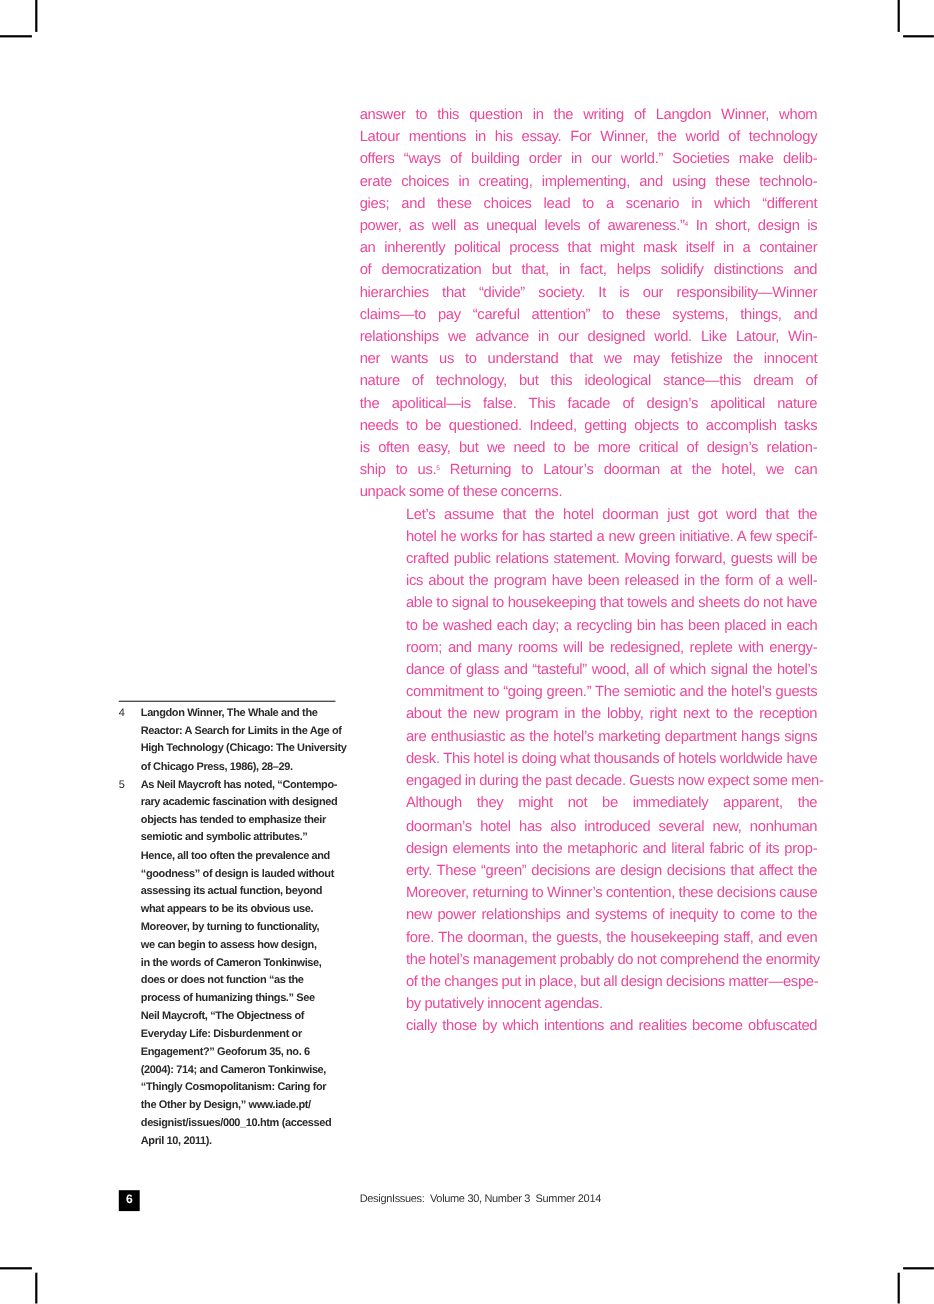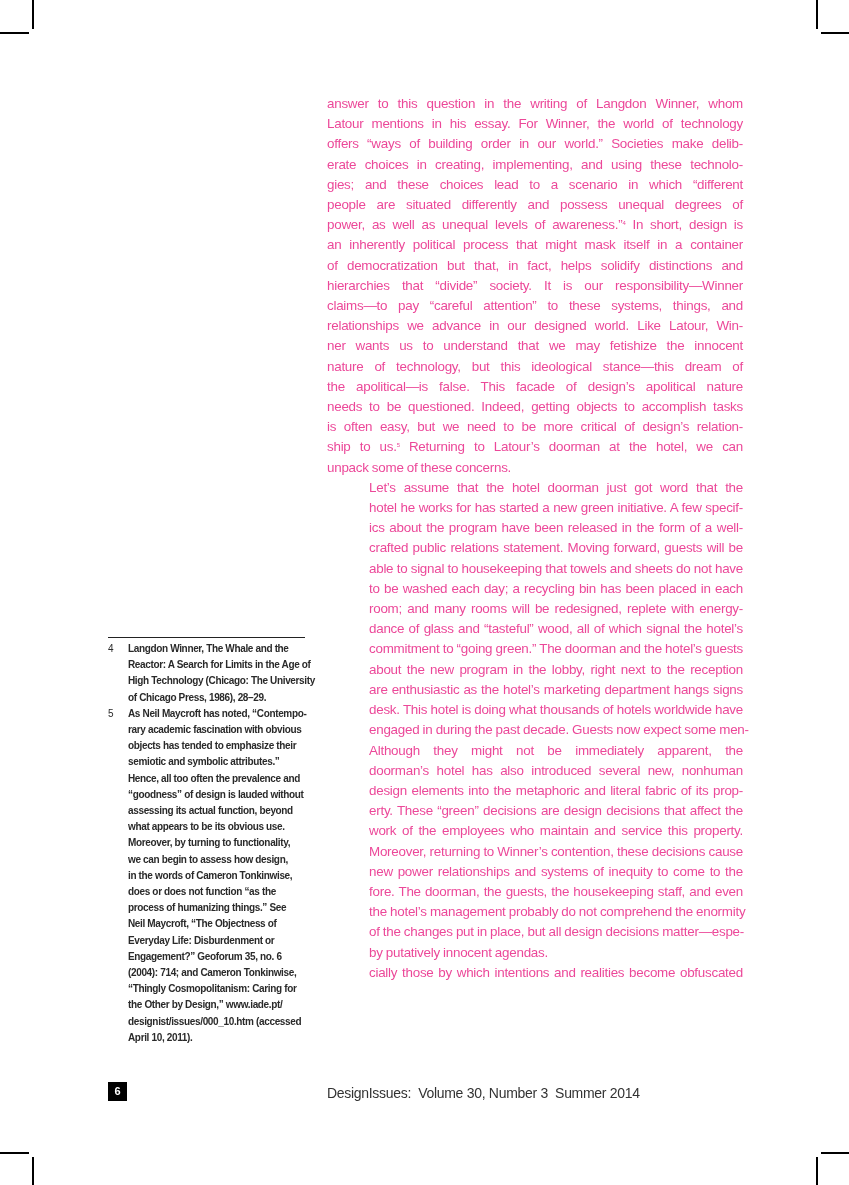--- a/index.html
+++ b/index.html
@@ -39,21 +39,21 @@
     
     .page-badge {
       position: absolute; left: 108px; top: 1082px; width: 19px; height: 19px;
       background: #000; color: #fff;
       font-family: "Liberation Sans", "DejaVu Sans", sans-serif; font-weight: bold;
       font-size: 11px; line-height: 19px; text-align: center;
     }
     .running-footer {
       position: absolute; left: 327px; top: 1085px;
       font-family: "Liberation Sans", "DejaVu Sans", sans-serif;
-      font-size: 14px; color: #333; letter-spacing: -0.3px; white-space: pre;
+      font-size: 10px; color: #333; letter-spacing: -0.3px; white-space: pre;
     }
   </style>
 </head>
 <body>
 
 <div class="crop v" style="left:32px; top:0;"></div>
 <div class="crop h" style="left:0; top:32px;"></div>
 <div class="crop v" style="left:816px; top:0;"></div>
 <div class="crop h" style="left:821px; top:32px;"></div>
 <div class="crop v" style="left:32px; top:1157px;"></div>
@@ -61,56 +61,54 @@
 <div class="crop v" style="left:816px; top:1157px;"></div>
 <div class="crop h" style="left:821px; top:1152px;"></div>
 
 <div class="main-col" id="main-col">
     <p>
       <span class="line">answer to this question in the writing of Langdon Winner, whom</span>
       <span class="line">Latour mentions in his essay. For Winner, the world of technology</span>
       <span class="line">offers “ways of building order in our world.” Societies make delib-</span>
       <span class="line">erate choices in creating, implementing, and using these technolo-</span>
       <span class="line">gies; and these choices lead to a scenario in which “different</span>
-      <span class="line">people are situated differently and possess unequal degrees of</span>
       <span class="line">power, as well as unequal levels of awareness.”<sup class="fn">4</sup> In short, design is</span>
       <span class="line">an inherently political process that might mask itself in a container</span>
       <span class="line">of democratization but that, in fact, helps solidify distinctions and</span>
       <span class="line">hierarchies that “divide” society. It is our responsibility—Winner</span>
       <span class="line">claims—to pay “careful attention” to these systems, things, and</span>
       <span class="line">relationships we advance in our designed world. Like Latour, Win-</span>
       <span class="line">ner wants us to understand that we may fetishize the innocent</span>
       <span class="line">nature of technology, but this ideological stance—this dream of</span>
       <span class="line">the apolitical—is false. This facade of design’s apolitical nature</span>
       <span class="line">needs to be questioned. Indeed, getting objects to accomplish tasks</span>
       <span class="line">is often easy, but we need to be more critical of design’s relation-</span>
       <span class="line">ship to us.<sup class="fn">5</sup> Returning to Latour’s doorman at the hotel, we can</span>
       <span class="line last">unpack some of these concerns.</span>
     </p>
     <p class="indent">
       <span class="line">Let’s assume that the hotel doorman just got word that the</span>
       <span class="line">hotel he works for has started a new green initiative. A few specif-</span>
+      <span class="line">crafted public relations statement. Moving forward, guests will be</span>
       <span class="line">ics about the program have been released in the form of a well-</span>
-      <span class="line">crafted public relations statement. Moving forward, guests will be</span>
       <span class="line">able to signal to housekeeping that towels and sheets do not have</span>
       <span class="line">to be washed each day; a recycling bin has been placed in each</span>
       <span class="line">room; and many rooms will be redesigned, replete with energy-</span>
       <span class="line">dance of glass and “tasteful” wood, all of which signal the hotel’s</span>
-      <span class="line">commitment to “going green.” The doorman and the hotel’s guests</span>
+      <span class="line">commitment to “going green.” The semiotic and the hotel’s guests</span>
       <span class="line">about the new program in the lobby, right next to the reception</span>
       <span class="line">are enthusiastic as the hotel’s marketing department hangs signs</span>
       <span class="line">desk. This hotel is doing what thousands of hotels worldwide have</span>
       <span class="line">engaged in during the past decade. Guests now expect some men-</span>
     </p>
     <p class="indent">
       <span class="line">Although they might not be immediately apparent, the</span>
       <span class="line">doorman’s hotel has also introduced several new, nonhuman</span>
       <span class="line">design elements into the metaphoric and literal fabric of its prop-</span>
       <span class="line">erty. These “green” decisions are design decisions that affect the</span>
-      <span class="line">work of the employees who maintain and service this property.</span>
       <span class="line">Moreover, returning to Winner’s contention, these decisions cause</span>
       <span class="line">new power relationships and systems of inequity to come to the</span>
       <span class="line">fore. The doorman, the guests, the housekeeping staff, and even</span>
       <span class="line">the hotel’s management probably do not comprehend the enormity</span>
       <span class="line">of the changes put in place, but all design decisions matter—espe-</span>
       <span class="line last">by putatively innocent agendas.</span>
       <span class="line">cially those by which intentions and realities become obfuscated</span>
     </p>
   </div>
 
@@ -123,21 +121,21 @@
           <span class="nl">Langdon Winner, The Whale and the</span>
           <span class="nl">Reactor: A Search for Limits in the Age of</span>
           <span class="nl">High Technology (Chicago: The University</span>
           <span class="nl">of Chicago Press, 1986), 28–29.</span>
         </span>
       </div>
       <div class="note">
         <span class="note-num">5</span>
         <span class="note-text">
           <span class="nl">As Neil Maycroft has noted, “Contempo-</span>
-          <span class="nl">rary academic fascination with obvious</span>
+          <span class="nl">rary academic fascination with designed</span>
           <span class="nl">objects has tended to emphasize their</span>
           <span class="nl">semiotic and symbolic attributes.”</span>
           <span class="nl">Hence, all too often the prevalence and</span>
           <span class="nl">“goodness” of design is lauded without</span>
           <span class="nl">assessing its actual function, beyond</span>
           <span class="nl">what appears to be its obvious use.</span>
           <span class="nl">Moreover, by turning to functionality,</span>
           <span class="nl">we can begin to assess how design,</span>
           <span class="nl">in the words of Cameron Tonkinwise,</span>
           <span class="nl">does or does not function “as the</span>

